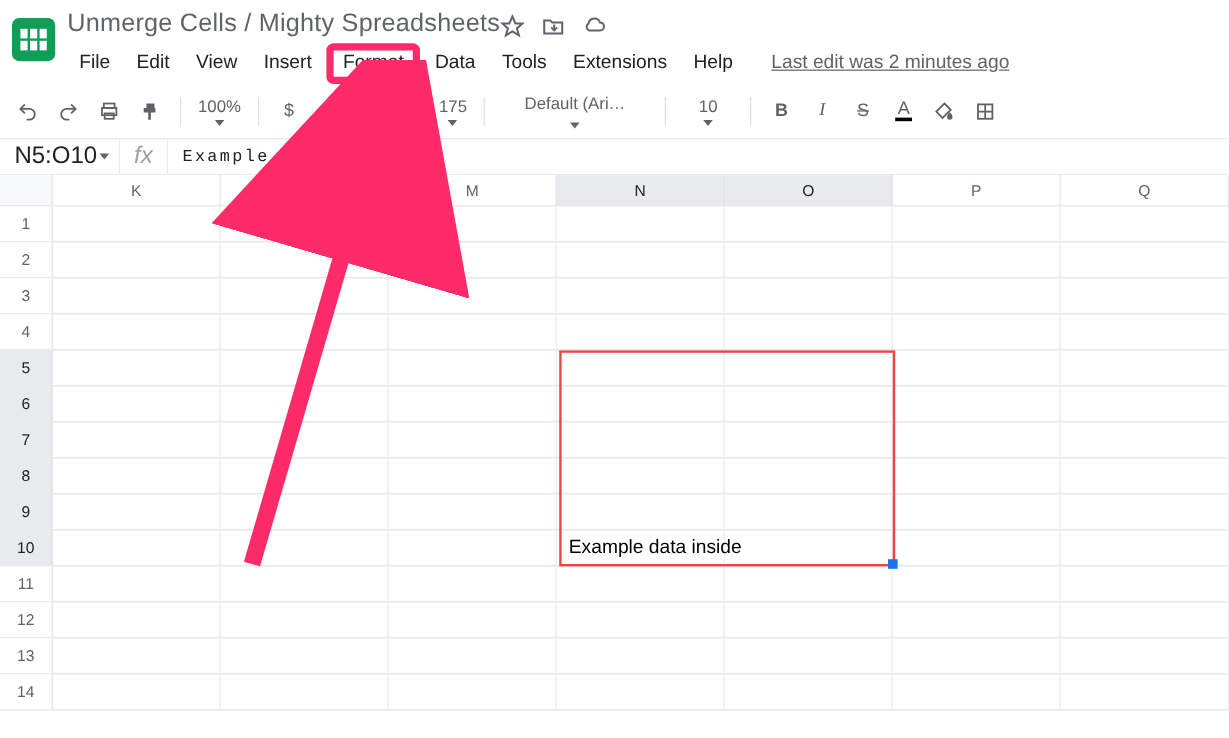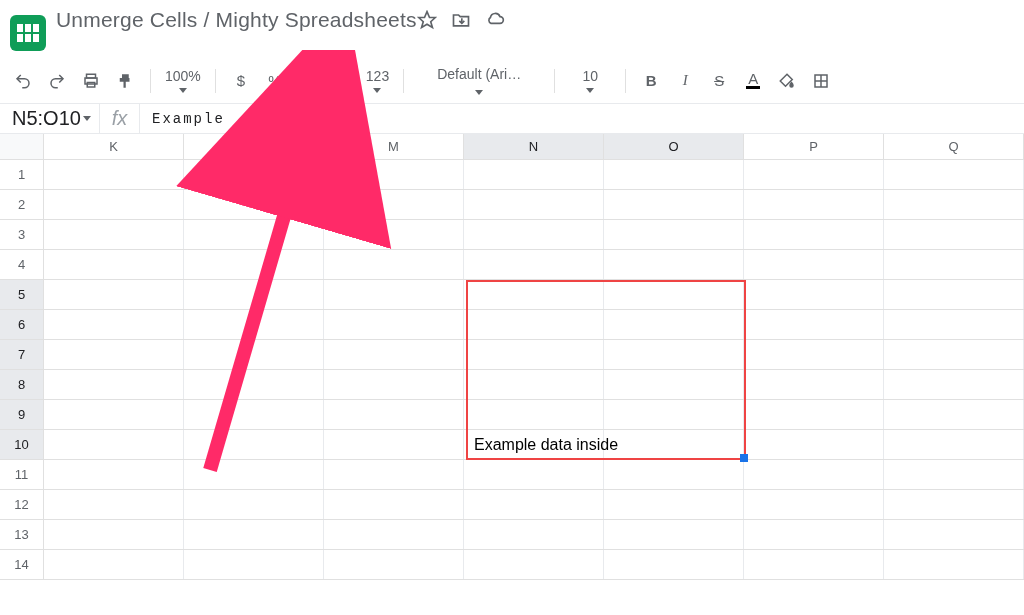--- a/index.html
+++ b/index.html
@@ -6,21 +6,21 @@
     body { font-family: Arial, sans-serif; font-size: 14px; color: #202124; overflow: hidden; width: 1024px; height: 615px; background: #fff; position: relative; }
 
     
     .doc-header { display: flex; align-items: flex-start; padding: 8px 8px 0 8px; }
     .logo { width: 40px; height: 50px; display: flex; align-items: center; justify-content: center; margin-right: 8px; }
     .logo-box { width: 36px; height: 36px; background: #0f9d58; border-radius: 6px; display: flex; align-items: center; justify-content: center; }
     .logo-grid { width: 22px; height: 18px; display: grid; grid-template-columns: repeat(3,1fr); grid-template-rows: repeat(2,1fr); gap: 2px; }
     .logo-grid span { background: #fff; }
 
     .doc-meta { flex: 1; }
-    .title-row { display: flex; align-items: center; gap: 0; }
+    .title-row { display: flex; align-items: flex-end; gap: 0; }
     .doc-title { font-size: 21px; color: #5f6368; font-weight: 400; letter-spacing: 0.2px; }
     .title-icons { display: flex; align-items: center; gap: 14px; color: #5f6368; }
     .title-icons svg { width: 20px; height: 20px; }
 
     
     .menu-bar { display: flex; align-items: center; gap: 2px; margin-top: 4px; font-size: 16px; color: #202124; }
     .menu-item { padding: 6px 10px; cursor: pointer; border-radius: 4px; position: relative; }
     .highlight-box { border: 6px solid #ff2a68; border-radius: 6px; padding: 2px 8px; }
     .last-edit { margin-left: 20px; color: #5f6368; text-decoration: underline; font-size: 16px; }
 
@@ -97,20 +97,32 @@
               <path d="M13 10v6"></path>
             </svg>
         </span>
         <span>
           <svg viewBox="0 0 24 24" fill="none" stroke="#5f6368" stroke-width="2">
               <path d="M18 16a4 4 0 0 0 0-8 6 6 0 0 0-11.5 1A4 4 0 0 0 7 16z"></path>
             </svg>
         </span>
       </div>
     </div>
+    <div class="menu-bar">
+      <div class="menu-item">File</div>
+      <div class="menu-item">Edit</div>
+      <div class="menu-item">View</div>
+      <div class="menu-item">Insert</div>
+      <div class="menu-item highlight-box">Format</div>
+      <div class="menu-item">Data</div>
+      <div class="menu-item">Tools</div>
+      <div class="menu-item">Extensions</div>
+      <div class="menu-item">Help</div>
+      <div class="last-edit">Last edit was 2 minutes ago</div>
+    </div>
   </div>
 </div>
 
 <div class="toolbar">
   <div class="tb-btn">
     <svg width="18" height="18" viewBox="0 0 24 24" fill="none" stroke="#5f6368" stroke-width="2">
         <path d="M9 14l-5-5 5-5"></path>
         <path d="M4 9h10a6 6 0 0 1 0 12h-3"></path>
       </svg>
   </div>
@@ -140,21 +152,21 @@
   <div class="tb-sep"></div>
   <div class="tb-btn">$</div>
   <div class="tb-btn">%</div>
   <div class="tb-btn">
     <span>.0</span>
   </div>
   <div class="tb-btn">
     <span>.00</span>
   </div>
   <div class="tb-text">
-    <span>123</span>
+    <span>175</span>
     <span class="caret"></span>
   </div>
   <div class="tb-sep"></div>
   <div class="tb-text tb-wide">
     <span>Default (Ari…</span>
     <span class="caret"></span>
   </div>
   <div class="tb-sep"></div>
   <div class="tb-text" style="min-width:50px; justify-content:space-between;">
     <span>10</span>

